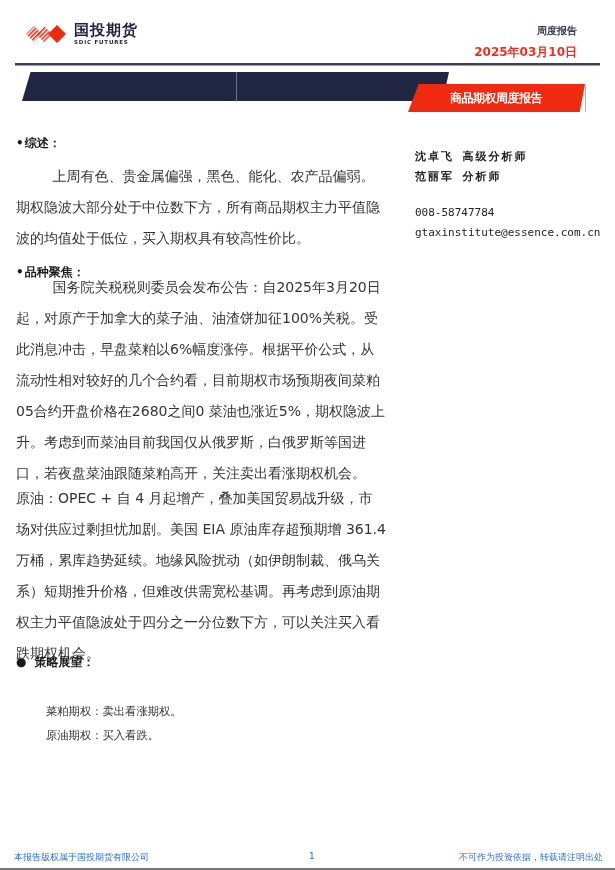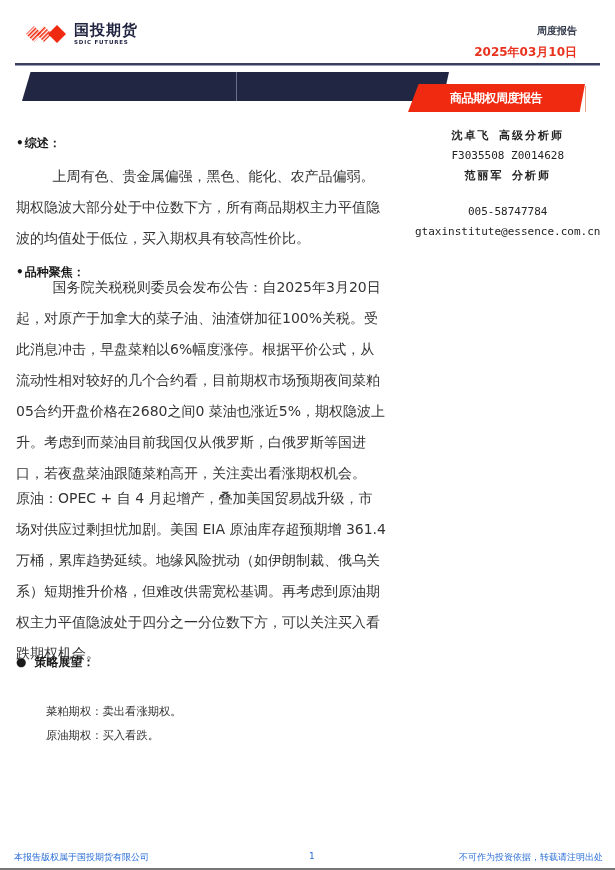--- a/index.html
+++ b/index.html
@@ -126,26 +126,25 @@
 <div class="abs navy-divider"></div>
 <div class="abs red-bar"></div>
 <div class="abs red-bar-line"></div>
 <div class="abs red-bar-text">商品期权周度报告</div>
 
 <div class="abs section-title" style="left:16px; top:135px;">
   <span class="bullet">•</span><span>综述：</span>
 </div>
 <div class="abs para indent" style="left:16px; top:161px;">上周有色、贵金属偏强，黑色、能化、农产品偏弱。期权隐波大部分处于中位数下方，所有商品期权主力平值隐波的均值处于低位，买入期权具有较高性价比。</div>
 
-<div class="abs analyst" style="top:126px;text-align:center;">
+<div class="abs analyst" style="top:147px;">
   <div class="analyst-name">沈卓飞 高级分析师</div>
-  <div>F3035508 Z0014628</div>
   <div class="analyst-name">范丽军 分析师</div>
   <div style="height:16px;"></div>
-  <div>005-58747784</div>
+  <div>008-58747784</div>
   <div>gtaxinstitute@essence.com.cn</div>
 </div>
 
 <div class="abs section-title" style="left:16px; top:264px;">
   <span class="bullet">•</span><span>品种聚焦：</span>
 </div>
 <div class="abs para indent" style="left:16px; top:272px;">国务院关税税则委员会发布公告：自2025年3月20日起，对原产于加拿大的菜子油、油渣饼加征100%关税。受此消息冲击，早盘菜粕以6%幅度涨停。根据平价公式，从流动性相对较好的几个合约看，目前期权市场预期夜间菜粕05合约开盘价格在2680之间0 菜油也涨近5%，期权隐波上升。考虑到而菜油目前我国仅从俄罗斯，白俄罗斯等国进口，若夜盘菜油跟随菜粕高开，关注卖出看涨期权机会。</div>
 <div class="abs para" style="left:16px; top:483px;">原油：OPEC + 自 4 月起增产，叠加美国贸易战升级，市场对供应过剩担忧加剧。美国 EIA 原油库存超预期增 361.4 万桶，累库趋势延续。地缘风险扰动（如伊朗制裁、俄乌关系）短期推升价格，但难改供需宽松基调。再考虑到原油期权主力平值隐波处于四分之一分位数下方，可以关注买入看跌期权机会。</div>
 
 <div class="abs section-title" style="left:16px; top:654px;">

